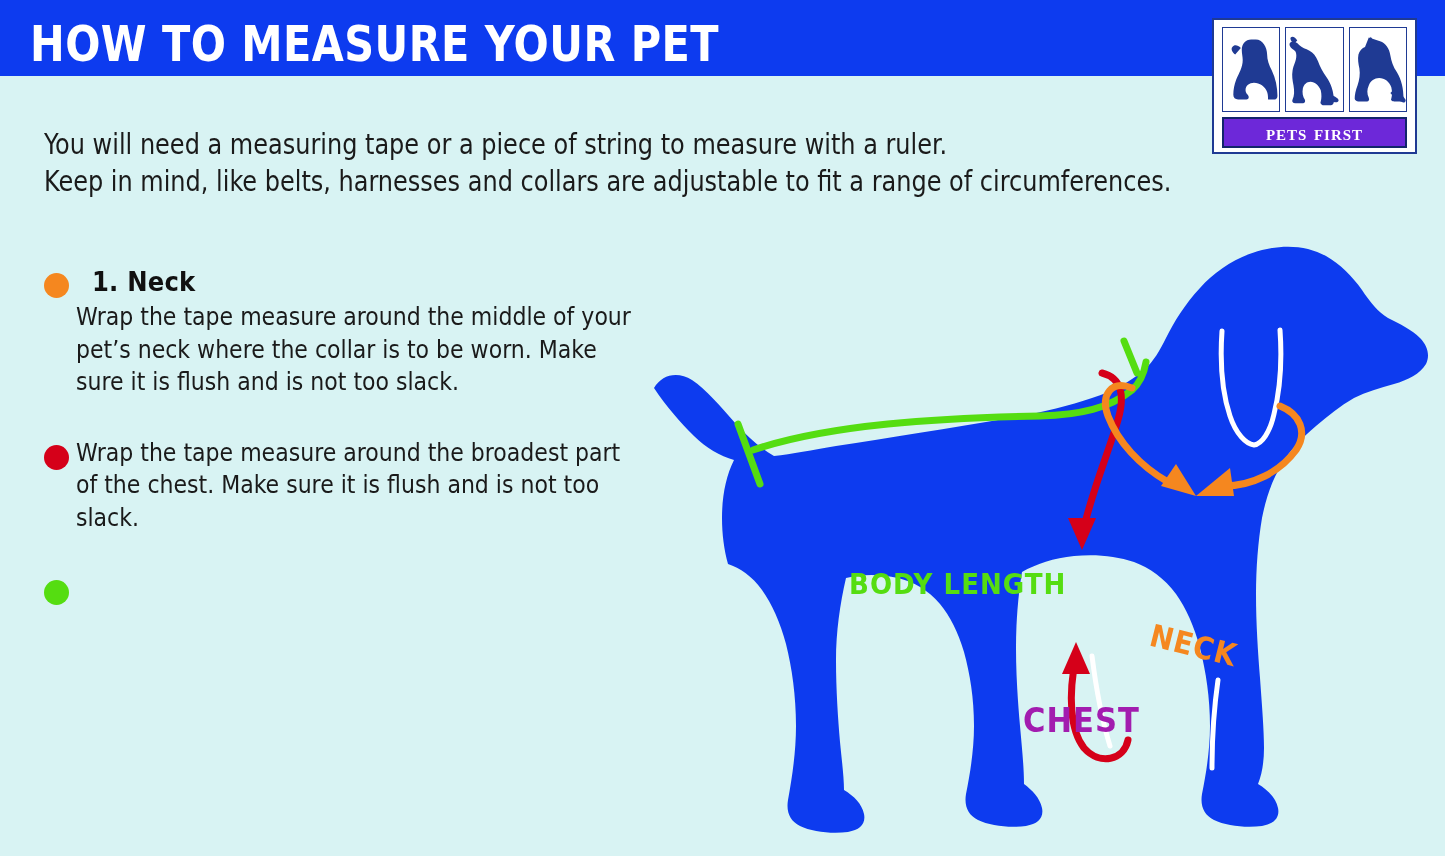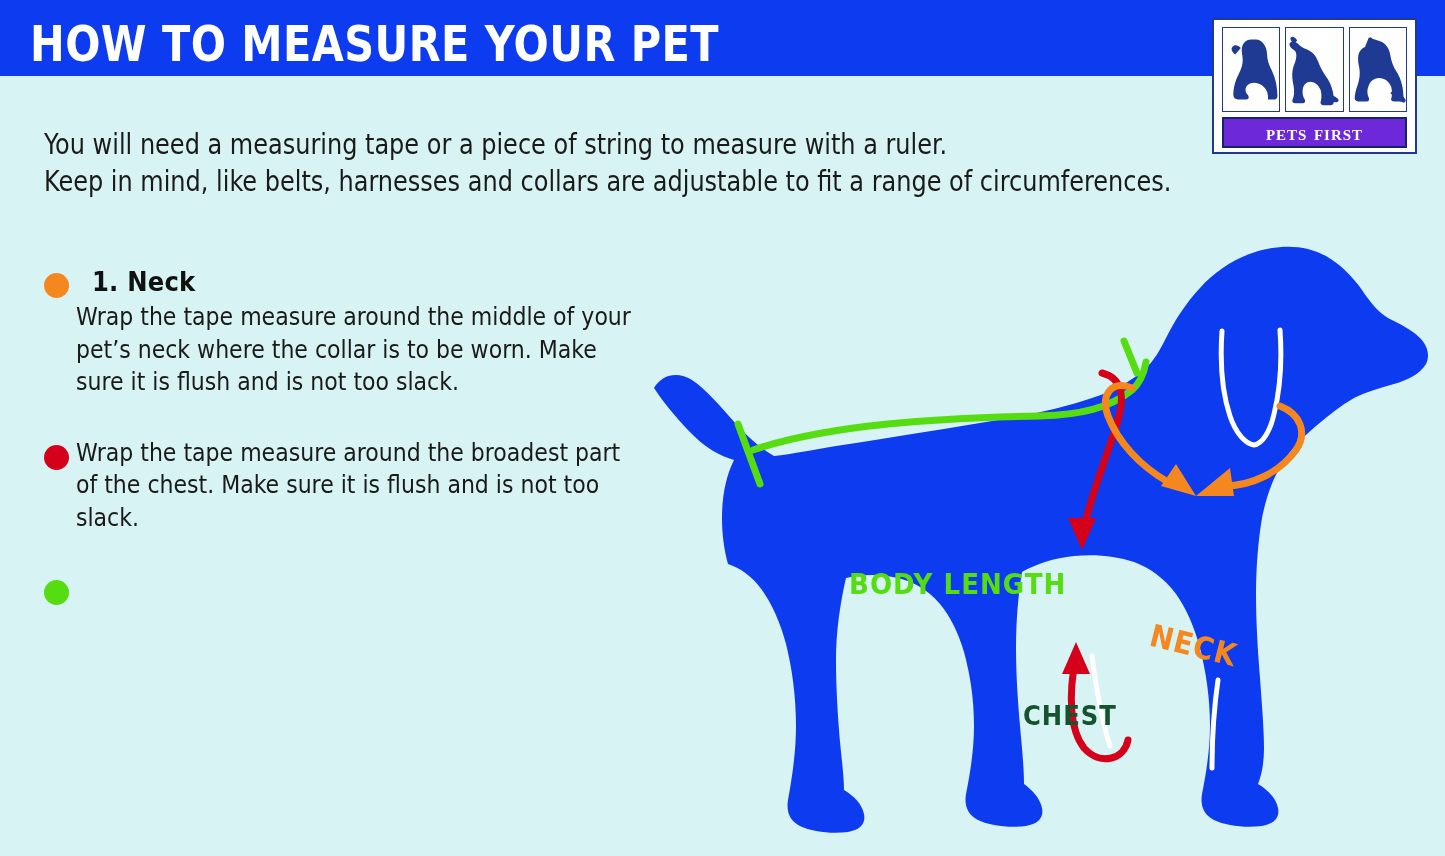--- a/index.html
+++ b/index.html
@@ -125,21 +125,21 @@
   .diagram svg { width:100%; height:100%; display:block; }
 
   .lbl {
     position:absolute;
     font-family:"Liberation Sans Narrow","DejaVu Sans Condensed","Liberation Sans", sans-serif;
     font-weight:bold;
     white-space:nowrap;
   }
   .lbl-body { left:177px; top:339px; font-size:29px; color:#55dd11; letter-spacing:1px;margin-left:32px; }
   .lbl-neck { left:515px; top:389px; font-size:31px; color:#f5871f; letter-spacing:1px; transform:rotate(14deg); transform-origin:left top; }
-  .lbl-chest { left:383px; top:472px; font-size:27px; color:#14532d; letter-spacing:1px; }
+  .lbl-chest { left:383px; top:472px; font-size:34px; color:#a21caf; letter-spacing:1px; }
 </style>
 </head>
 <body>
 
 <div class="page">
 
   <div class="header-banner">
     <div class="header-title">HOW TO MEASURE YOUR PET</div>
   </div>
 

